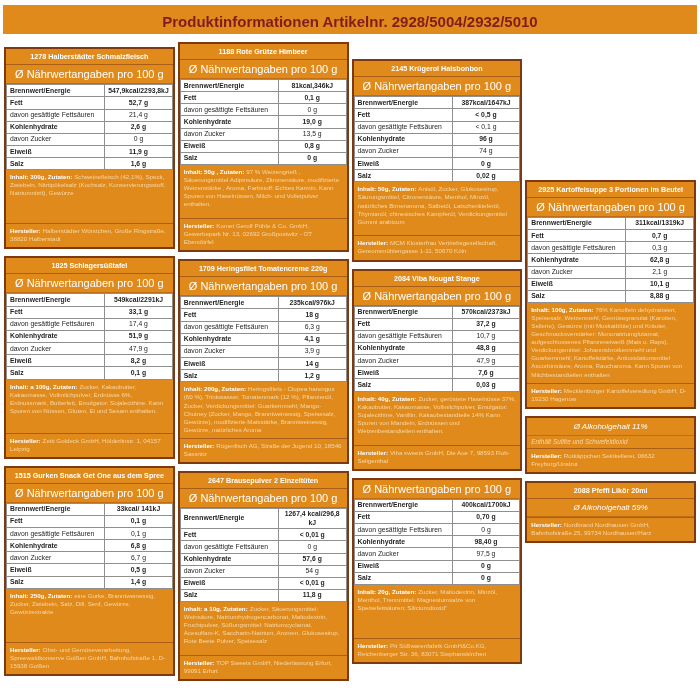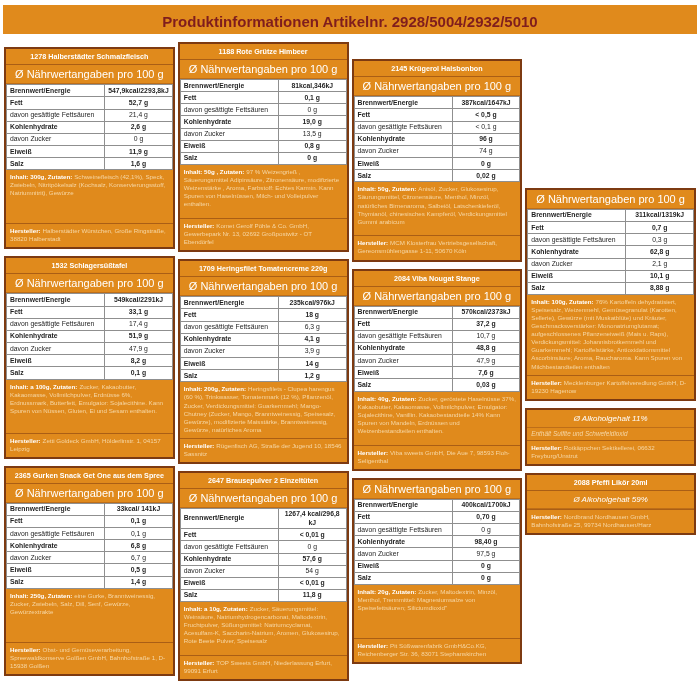--- a/index.html
+++ b/index.html
@@ -72,21 +72,21 @@
             </tbody>
           </table>
     <div class="inhalt">
       <span class="lead">Inhalt: 300g, Zutaten:</span><span>Schweinefleisch (42,1%), Speck, Zwiebeln, Nitritpökelsalz (Kochsalz, Konservierungsstoff, Natriumnitrit), Gewürze</span>
     </div>
     <div class="hersteller">
       <span class="lead">Hersteller:</span><span>Halberstädter Würstchen, Große Ringstraße, 38820 Halberstadt</span>
     </div>
   </div>
         <div class="card">
-    <div class="card-title">1532 Schlagersüßtafel</div>
+    <div class="card-title">1825 Schlagersüßtafel</div>
     <div class="card-subtitle">Ø Nährwertangaben pro 100 g</div>
     <table class="ntable">
             <tbody>
               <tr class="bold">
     <td class="lbl">Brennwert/Energie</td>
     <td class="val">549kcal/2291kJ</td>
   </tr>
               <tr class="bold">
     <td class="lbl">Fett</td>
     <td class="val">33,1 g</td>
@@ -114,21 +114,21 @@
             </tbody>
           </table>
     <div class="inhalt">
       <span class="lead">Inhalt: a 100g, Zutaten:</span><span>Zucker, Kakaobutter, Kakaomasse, Vollmilchpulver, Erdnüsse 6%, Erdnussmark, Butterfett, Emulgator: Sojalecithine. Kann Spuren von Nüssen, Gluten, Ei und Sesam enthalten.</span>
     </div>
     <div class="hersteller">
       <span class="lead">Hersteller:</span><span>Zetti Goldeck GmbH, Hölderlinstr. 1, 04157 Leipzig</span>
     </div>
   </div>
         <div class="card">
-    <div class="card-title">2365 Gurken Snack Get One aus dem Spree</div>
+    <div class="card-title">1515 Gurken Snack Get One aus dem Spree</div>
     <div class="card-subtitle">Ø Nährwertangaben pro 100 g</div>
     <table class="ntable">
             <tbody>
               <tr class="bold">
     <td class="lbl">Brennwert/Energie</td>
     <td class="val">33kcal/ 141kJ</td>
   </tr>
               <tr class="bold">
     <td class="lbl">Fett</td>
     <td class="val">0,1 g</td>
@@ -413,20 +413,21 @@
     <div class="inhalt">
       <span class="lead">Inhalt: 20g, Zutaten:</span><span>Zucker, Maltodextrin, Minzöl, Menthol, Trennmittel: Magnesiumsalze von Speisefettsäuren; Siliciumdioxid"</span>
     </div>
     <div class="hersteller">
       <span class="lead">Hersteller:</span><span>Pit Süßwarenfabrik GmbH&amp;Co.KG, Reichenberger Str. 36, 83071 Stephanskirchen</span>
     </div>
   </div>
       </div>
       <div class="col">
         <div class="card">
+    <div class="card-title">2925 Kartoffelsuppe 3 Portionen im Beutel</div>
     <div class="card-subtitle">Ø Nährwertangaben pro 100 g</div>
     <table class="ntable">
             <tbody>
               <tr class="bold">
     <td class="lbl">Brennwert/Energie</td>
     <td class="val">311kcal/1319kJ</td>
   </tr>
               <tr class="bold">
     <td class="lbl">Fett</td>
     <td class="val">0,7 g</td>

